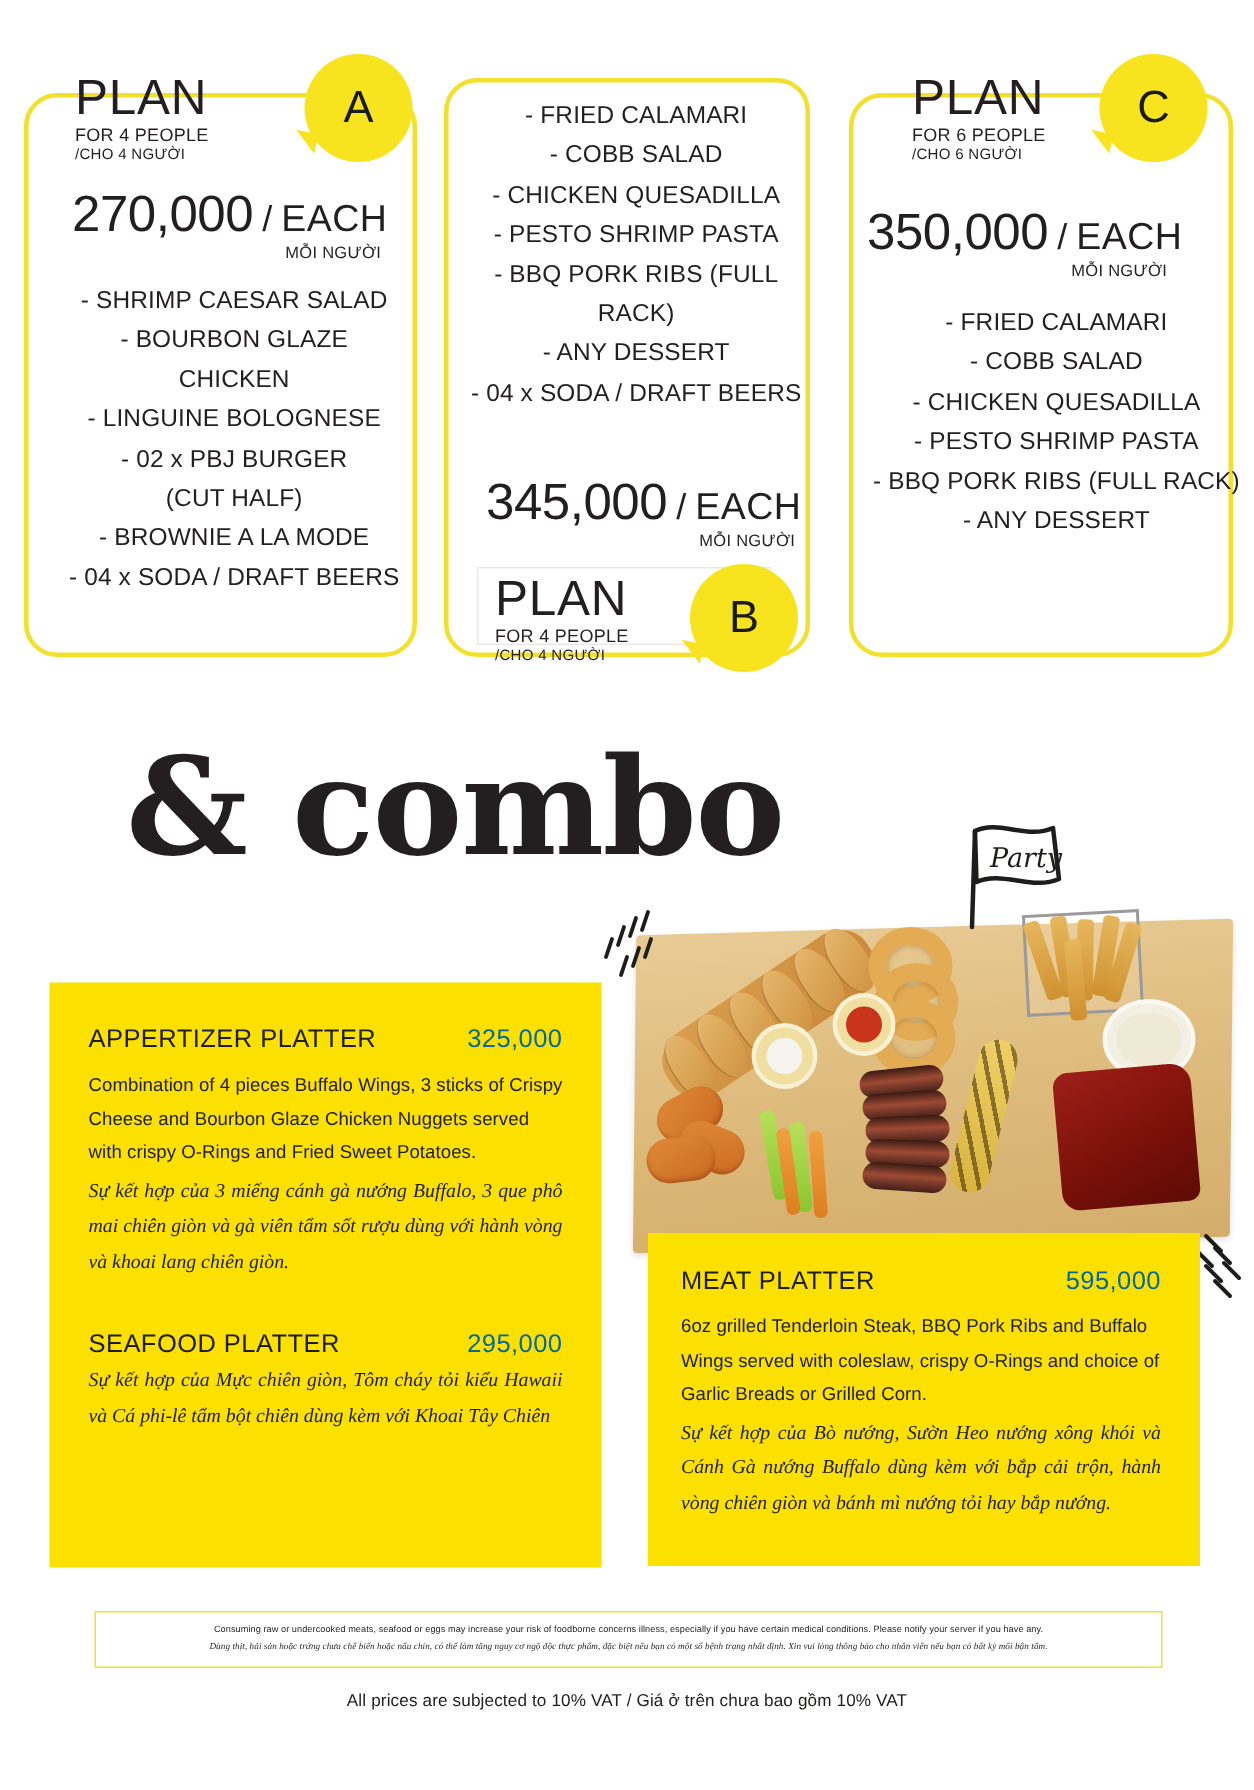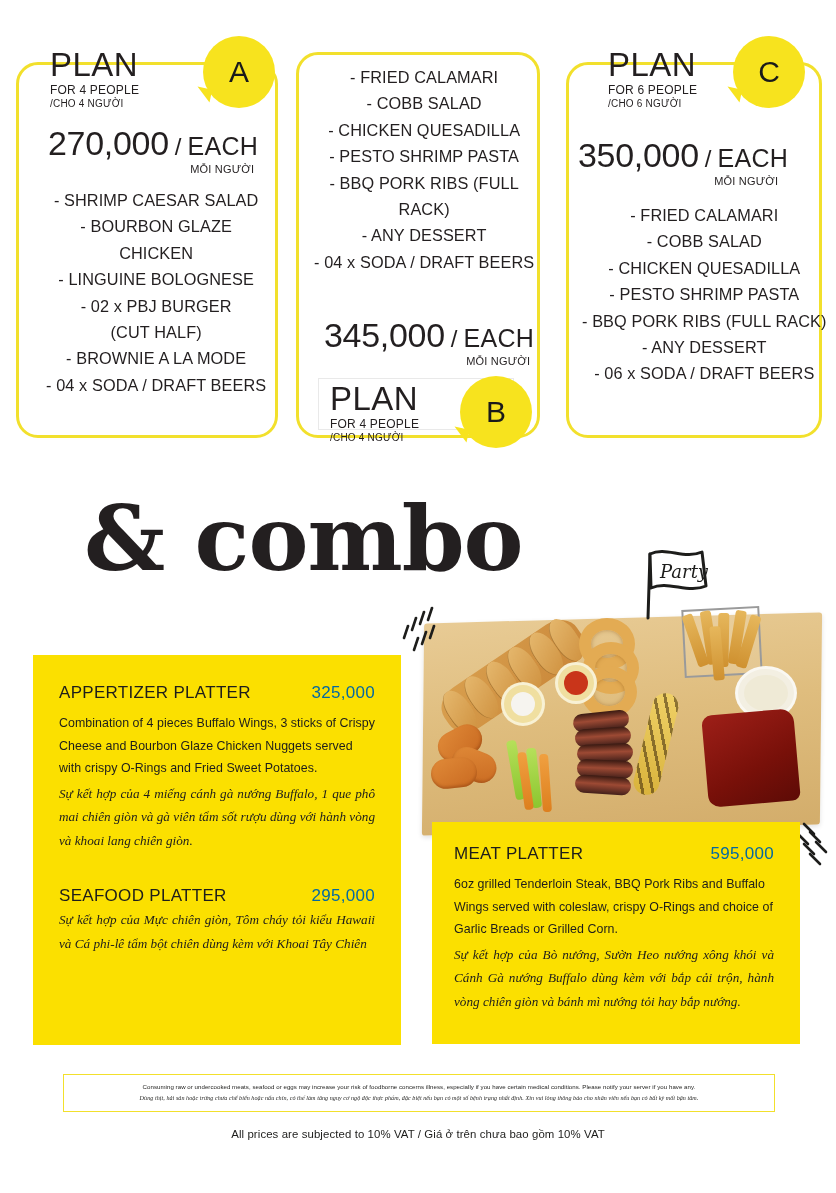--- a/index.html
+++ b/index.html
@@ -337,21 +337,20 @@
       <div class="price-vn" style="text-align:right;padding-right:10px">MỖI NGƯỜI</div>
     </div>
 
     <ul class="plan-items" id="plan-c-items">
       <li>- FRIED CALAMARI</li>
       <li>- COBB SALAD</li>
       <li>- CHICKEN QUESADILLA</li>
       <li>- PESTO SHRIMP PASTA</li>
       <li>- BBQ PORK RIBS (FULL RACK)</li>
       <li>- ANY DESSERT</li>
-      <li>- 06 x SODA / DRAFT BEERS</li>
     </ul>
   </section>
 
   <div class="combo-title">&amp; combo</div>
 
   <div class="photo-wrap">
     <div class="board"></div>
 
     <div class="garlic-bread" style="left:28px;top:52px;">
       <div class="gb-slice" style="left:4px"></div>
@@ -433,21 +432,21 @@
     </g>
   </svg>
 
   <div class="combo-block" id="combo-left">
     <div class="combo-inner">
       <div class="combo-head">
         <span class="combo-name">APPERTIZER PLATTER</span>
         <span class="combo-price">325,000</span>
       </div>
       <div class="combo-desc">Combination of 4 pieces Buffalo Wings, 3 sticks of Crispy Cheese and Bourbon Glaze Chicken Nuggets served with crispy O-Rings and Fried Sweet Potatoes.</div>
-      <div class="combo-desc-vn">Sự kết hợp của 4 miếng cánh gà nướng Buffalo, 1 que phô mai chiên giòn và gà viên tẩm sốt rượu dùng với hành vòng và khoai lang chiên giòn.</div>
+      <div class="combo-desc-vn">Sự kết hợp của 3 miếng cánh gà nướng Buffalo, 3 que phô mai chiên giòn và gà viên tẩm sốt rượu dùng với hành vòng và khoai lang chiên giòn.</div>
 
       <div class="combo-gap"></div>
 
       <div class="combo-head">
         <span class="combo-name">SEAFOOD PLATTER</span>
         <span class="combo-price">295,000</span>
       </div>
       <div class="combo-desc-vn">Sự kết hợp của Mực chiên giòn, Tôm cháy tỏi kiểu Hawaii và Cá phi-lê tẩm bột chiên dùng kèm với Khoai Tây Chiên</div>
     </div>
   </div>

